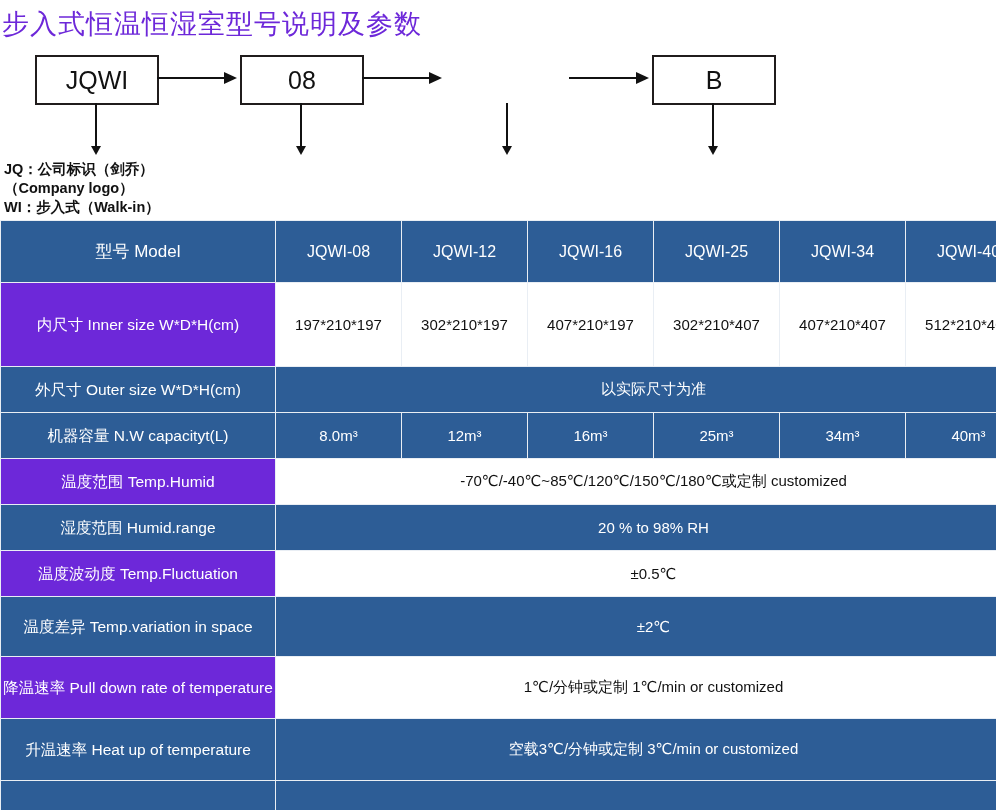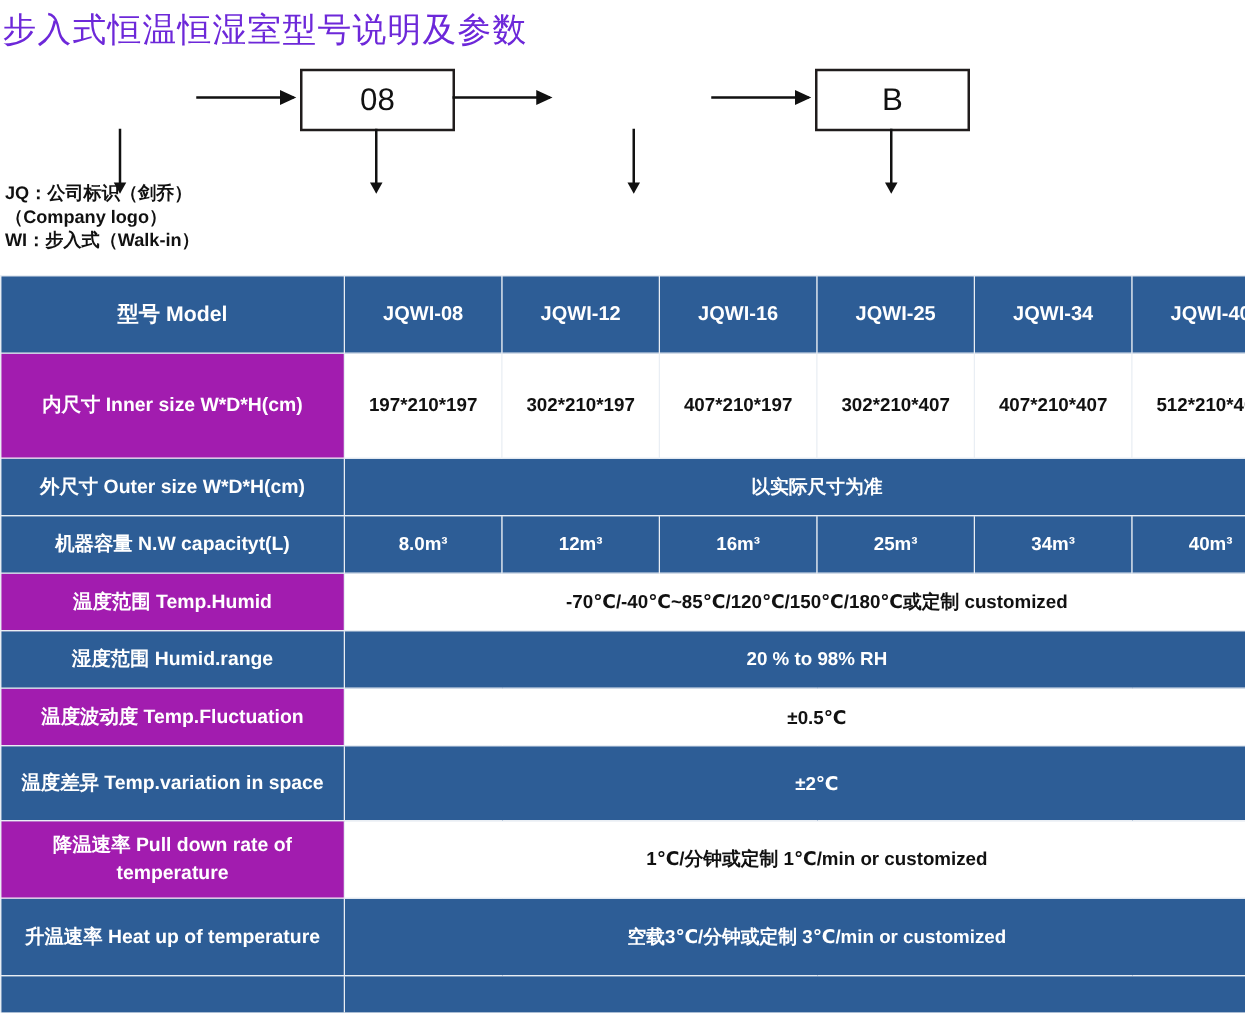--- a/index.html
+++ b/index.html
@@ -49,54 +49,55 @@
   .varrow::after{
     content:"";position:absolute;left:-4.2px;bottom:-8px;
     border-left:5px solid transparent;border-right:5px solid transparent;
     border-top:9px solid #111;
   }
 
   .dlabel{
     position:absolute;font-size:14.5px;color:#111;font-weight:bold;
     line-height:19px;white-space:nowrap;
   }
-  .dlabel.l1{left:4px;top:104px;}
+  .dlabel.l1{left:4px;top:118px;}
   .dlabel.l1 .ctr{display:block;}
   .dlabel.l2{left:228px;top:110px;text-align:center;width:150px;}
   .dlabel.l3{left:440px;top:110px;line-height:27px;}
   .dlabel.l4{left:645px;top:110px;line-height:18px;}
 
   
   .tbl{
     position:absolute;left:0;top:220px;width:996px;
     border-collapse:collapse;table-layout:fixed;
   }
   .tbl td{
     border:1px solid #e9eef4;
     text-align:center;vertical-align:middle;
-    font-size:15px;font-weight:bold;padding:0 2px;
+    font-size:15px;font-weight:normal;padding:0 2px;
   }
   .tbl td.lbl{width:270px;font-size:15.5px;line-height:22px;}
   .tbl td.mdl{width:121px;}
   .rowblue td{background:#2d5d96;color:#ffffff;}
-  .rowwhite td.lbl{background:#a21caf;color:#ffffff;}
+  .rowwhite td.lbl{background:#6d28d9;color:#ffffff;}
   .rowwhite td.val{background:#ffffff;color:#111111;}
   .hdr td{background:#2d5d96;color:#ffffff;font-size:16px;}
   .hdr td.lbl{font-size:17px;}
   .val-num{font-size:15px;}
 </style>
 </head>
 <body>
 
 <div class="page">
 
   <div class="title">步入式恒温恒湿室型号说明及参数</div>
 
   <div class="diagram">
 
+    <div class="dbox b1">JQWI</div>
     <div class="dbox b2">08</div>
     <div class="dbox b4">B</div>
 
     <div class="harrow a1"></div>
     <div class="harrow a2"></div>
     <div class="harrow a3"></div>
 
     <div class="varrow v1"></div>
     <div class="varrow v2"></div>
     <div class="varrow v3"></div>

